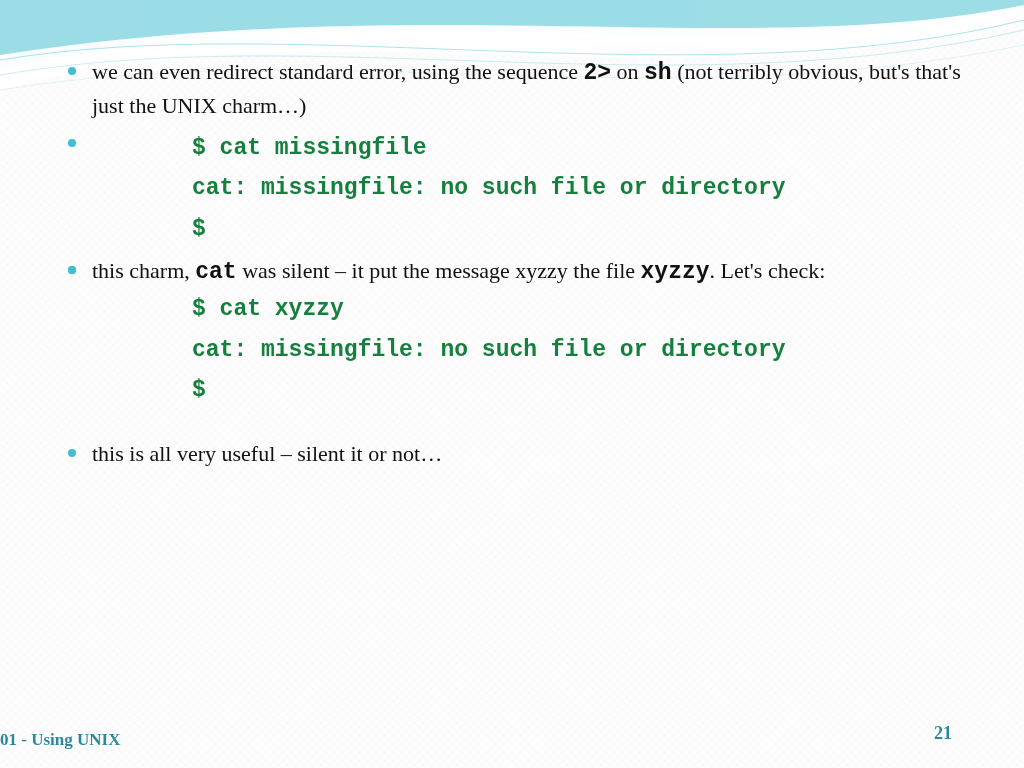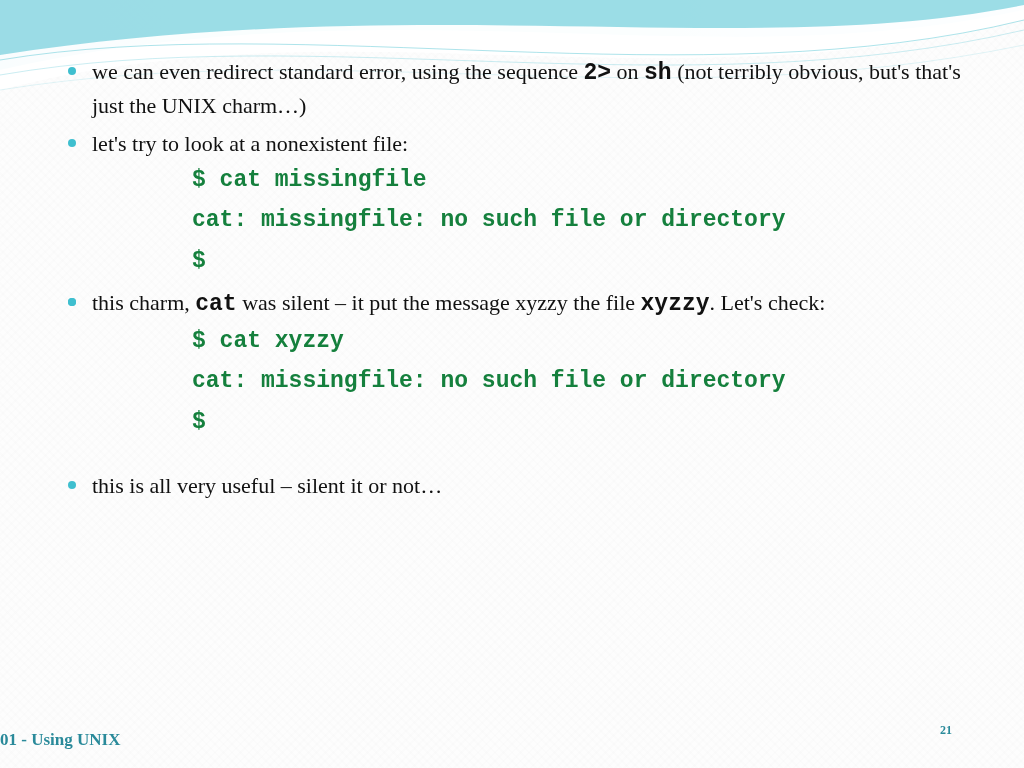--- a/index.html
+++ b/index.html
@@ -67,24 +67,24 @@
     z-index: 2;
   }
   .footer-title {
     font-family: Georgia, serif;
     font-weight: bold;
     font-size: 17px;
     color: #2a8a9a;
   }
   .footer-page {
     position: absolute;
-    right: 72px; bottom: 12px;
+    right: 72px; bottom: 6px;
     font-family: Georgia, serif;
     font-weight: bold;
-    font-size: 12px;
+    font-size: 18px;
     color: #2a8a9a;
   }
 </style>
 </head>
 <body>
 
 <svg class="wave" viewBox="0 0 1024 120" preserveAspectRatio="none">
   <defs>
     <linearGradient id="g1" x1="0" y1="0" x2="1" y2="0">
       <stop offset="0" stop-color="#7fd3e0"></stop>
@@ -100,21 +100,20 @@
 </svg>
 
 <div class="content">
   <ul class="bullets">
 
     <li>
       <span>we can even redirect standard error, using the sequence </span><span class="mono">2&gt;</span><span> on </span><span class="mono">sh</span><span> (not terribly obvious, but's that's just the UNIX charm…)</span>
     </li>
 
     <li>
-      <span>let's try to look at a nonexistent file:</span>
       <div class="codeblock"><span>$ cat missingfile</span>
 <span>cat: missingfile: no such file or directory</span>
 <span>$</span></div>
     </li>
 
     <li>
     </li>
 
     <li>
       <span>this charm, </span><span class="mono">cat</span><span> was silent – it put the message xyzzy the file </span><span class="mono">xyzzy</span><span>. Let's check:</span>

